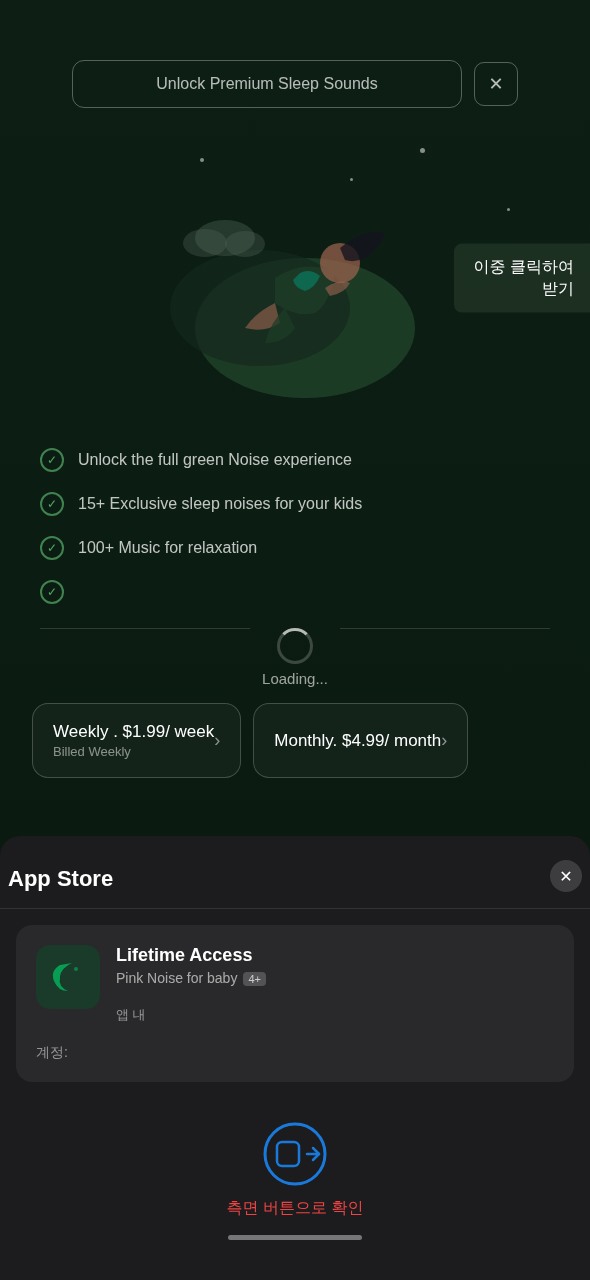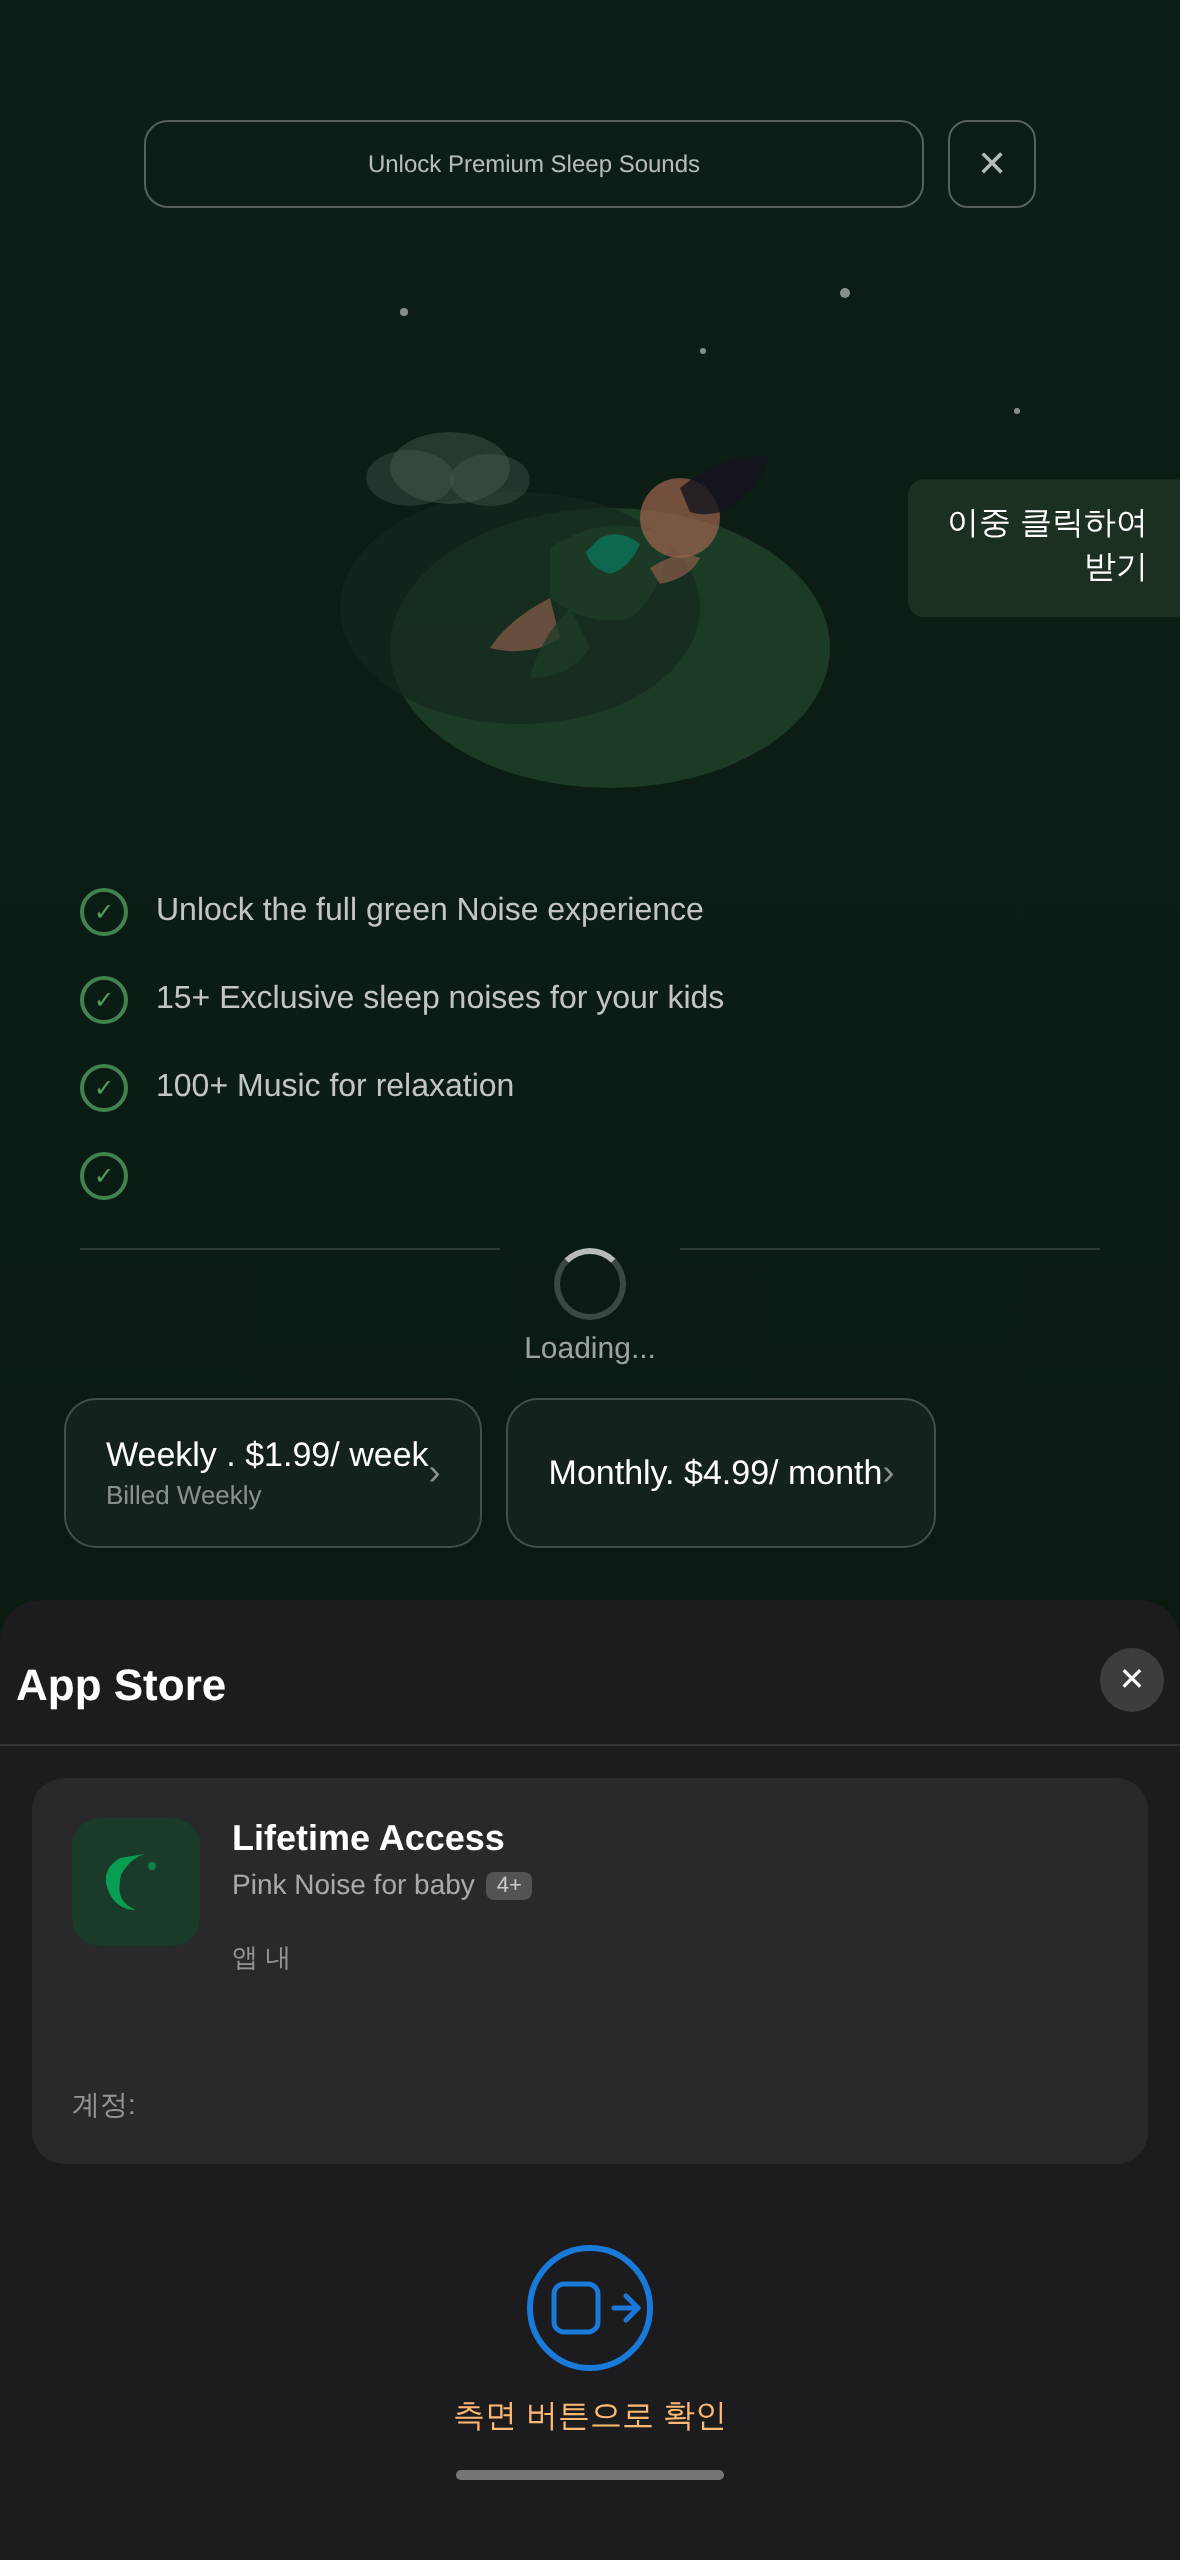--- a/index.html
+++ b/index.html
@@ -33,21 +33,21 @@
       padding: 60px 20px 20px;
       gap: 12px;
     }
 
     .title-input-box {
       border: 1.5px solid rgba(255,255,255,0.3);
       border-radius: 12px;
       padding: 14px 15px;
       background: transparent;
       color: rgba(255,255,255,0.7);
-      font-size: 12px;
+      font-size: 16px;
       width: 390px;
       text-align: center;
     }
 
     .close-btn-top {
       width: 44px;
       height: 44px;
       border-radius: 10px;
       border: 1.5px solid rgba(255,255,255,0.3);
       background: transparent;
@@ -302,21 +302,20 @@
     .account-row {
       margin-top: 20px;
       display: flex;
       align-items: center;
       gap: 8px;
     }
 
     .account-label {
       color: rgba(255,255,255,0.5);
       font-size: 14px;
-      margin-top: 36px;
     }
 
     .account-value {
       color: rgba(255,255,255,0.3);
       font-size: 14px;
     }
 
     
     .confirm-section {
       display: flex;
@@ -326,21 +325,21 @@
       margin-top: 24px;
       padding-top: 16px;
     }
 
     .side-button-icon {
       width: 64px;
       height: 64px;
     }
 
     .confirm-text {
-      color: #fdba74;
+      color: #ef4444;
       font-size: 16px;
       font-weight: 500;
     }
 
     
     .home-indicator {
       width: 134px;
       height: 5px;
       background: rgba(255,255,255,0.4);
       border-radius: 3px;

